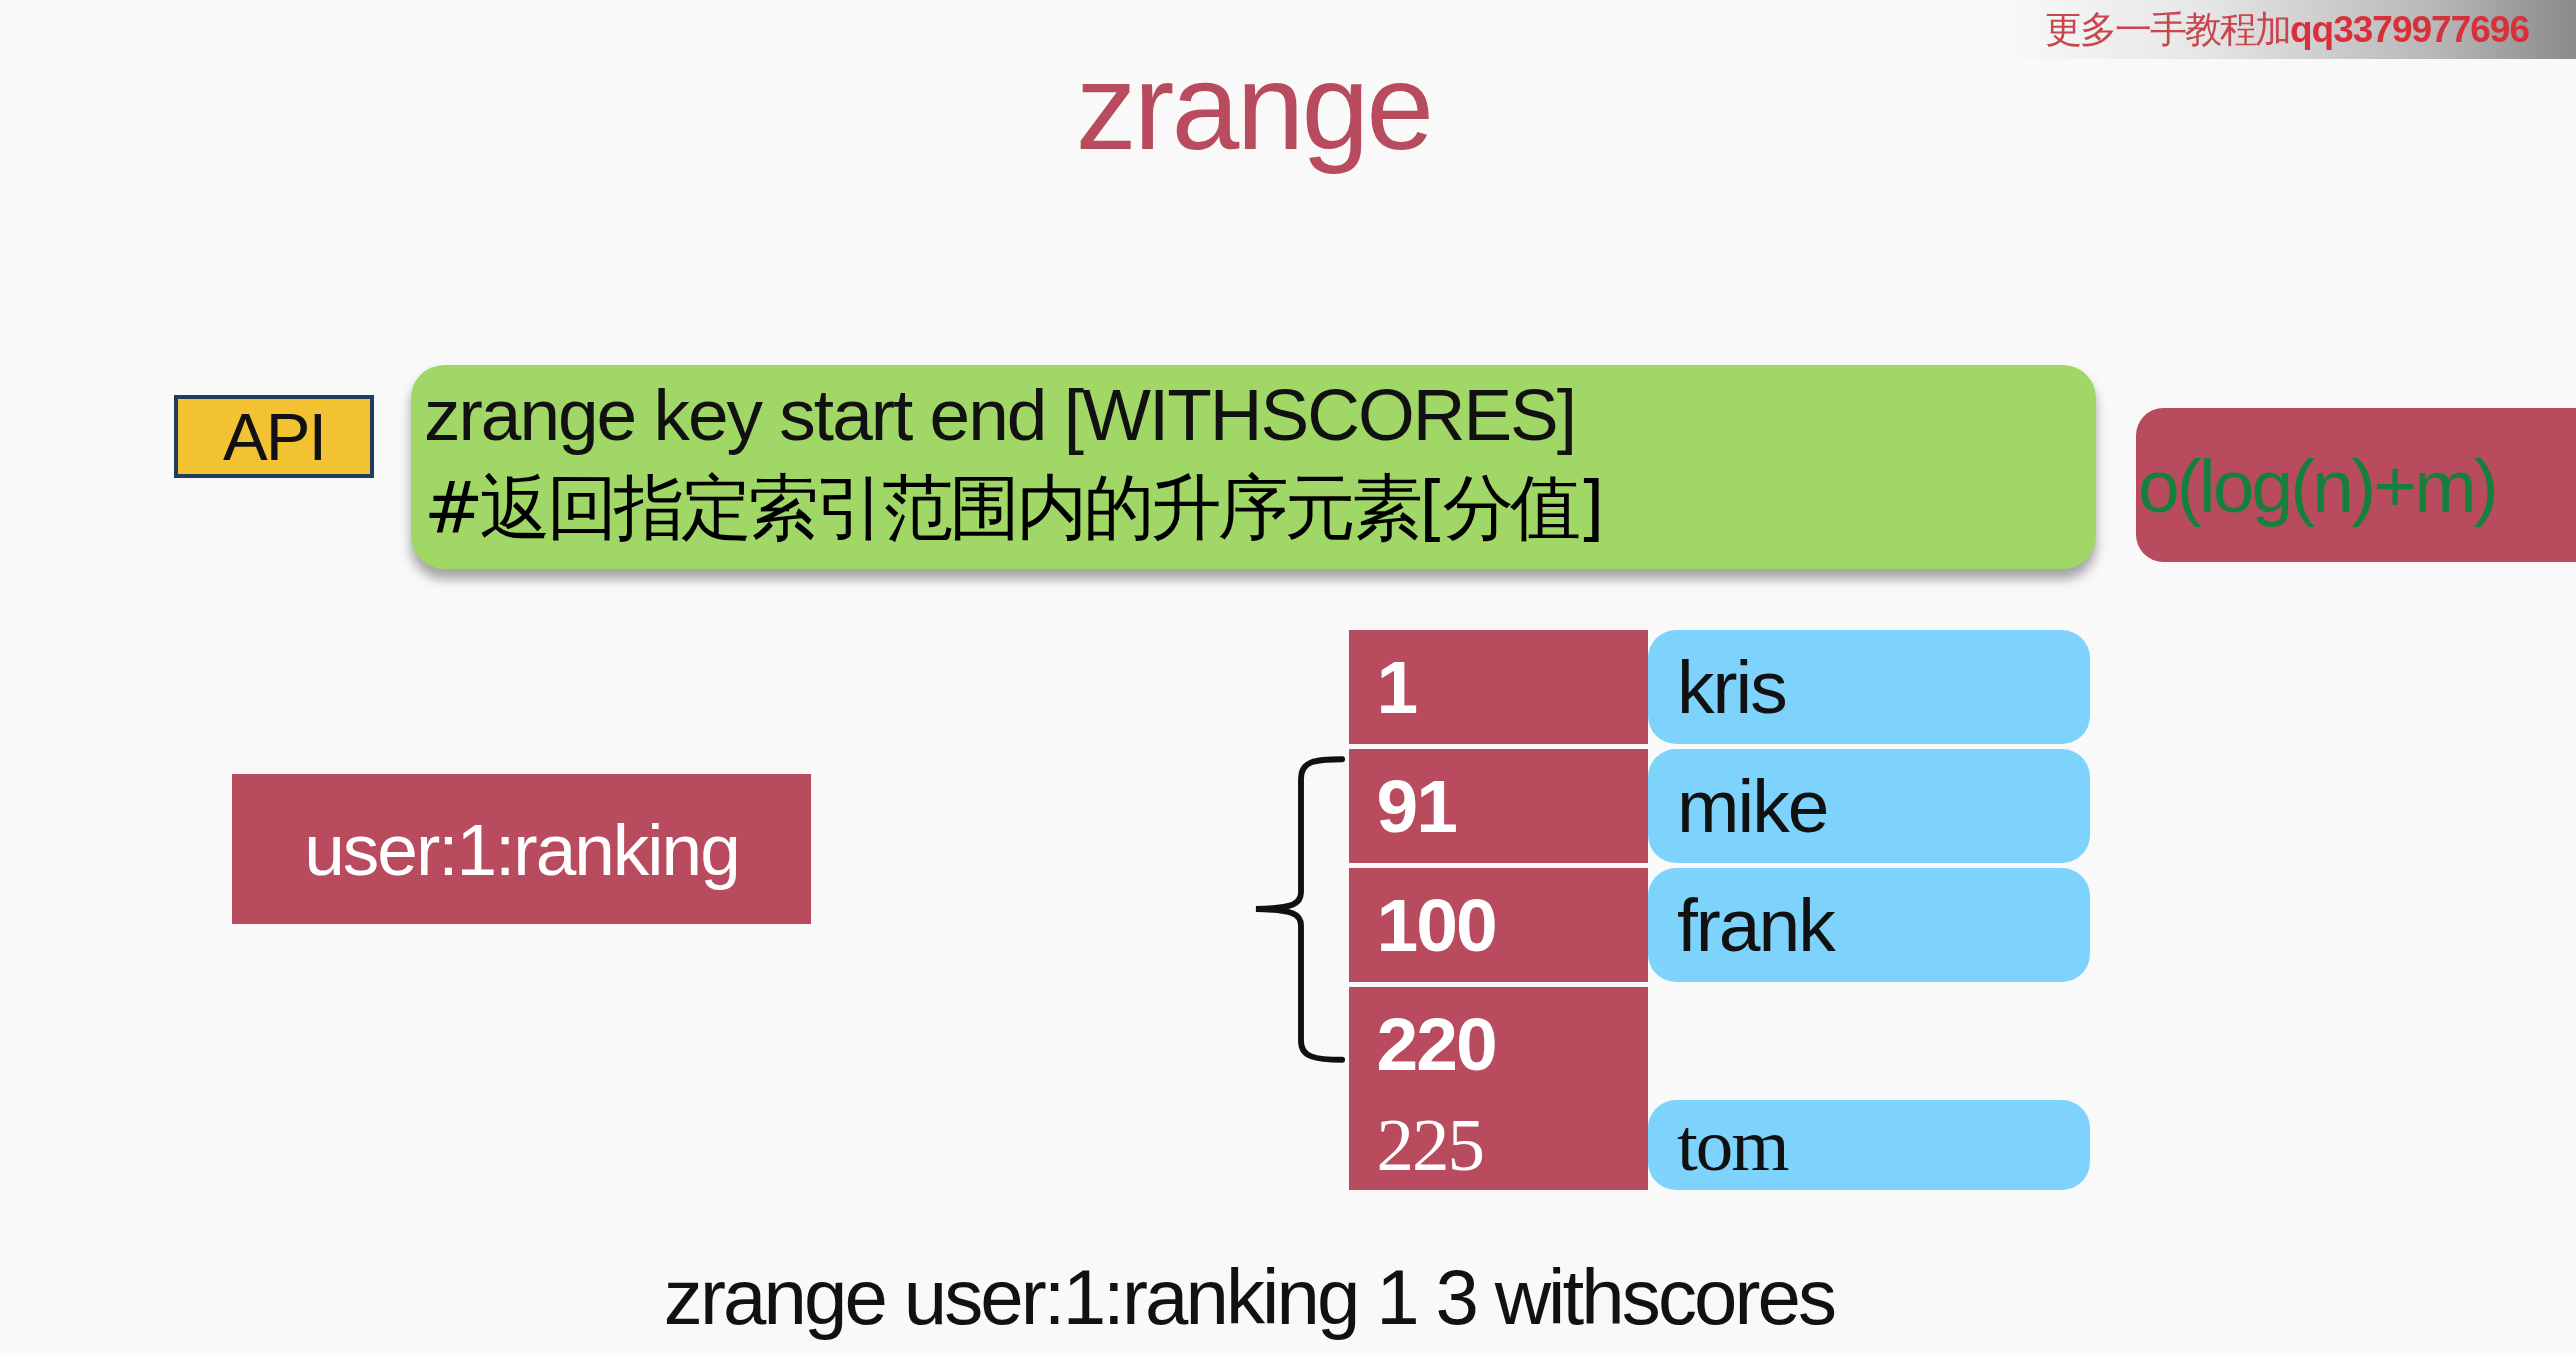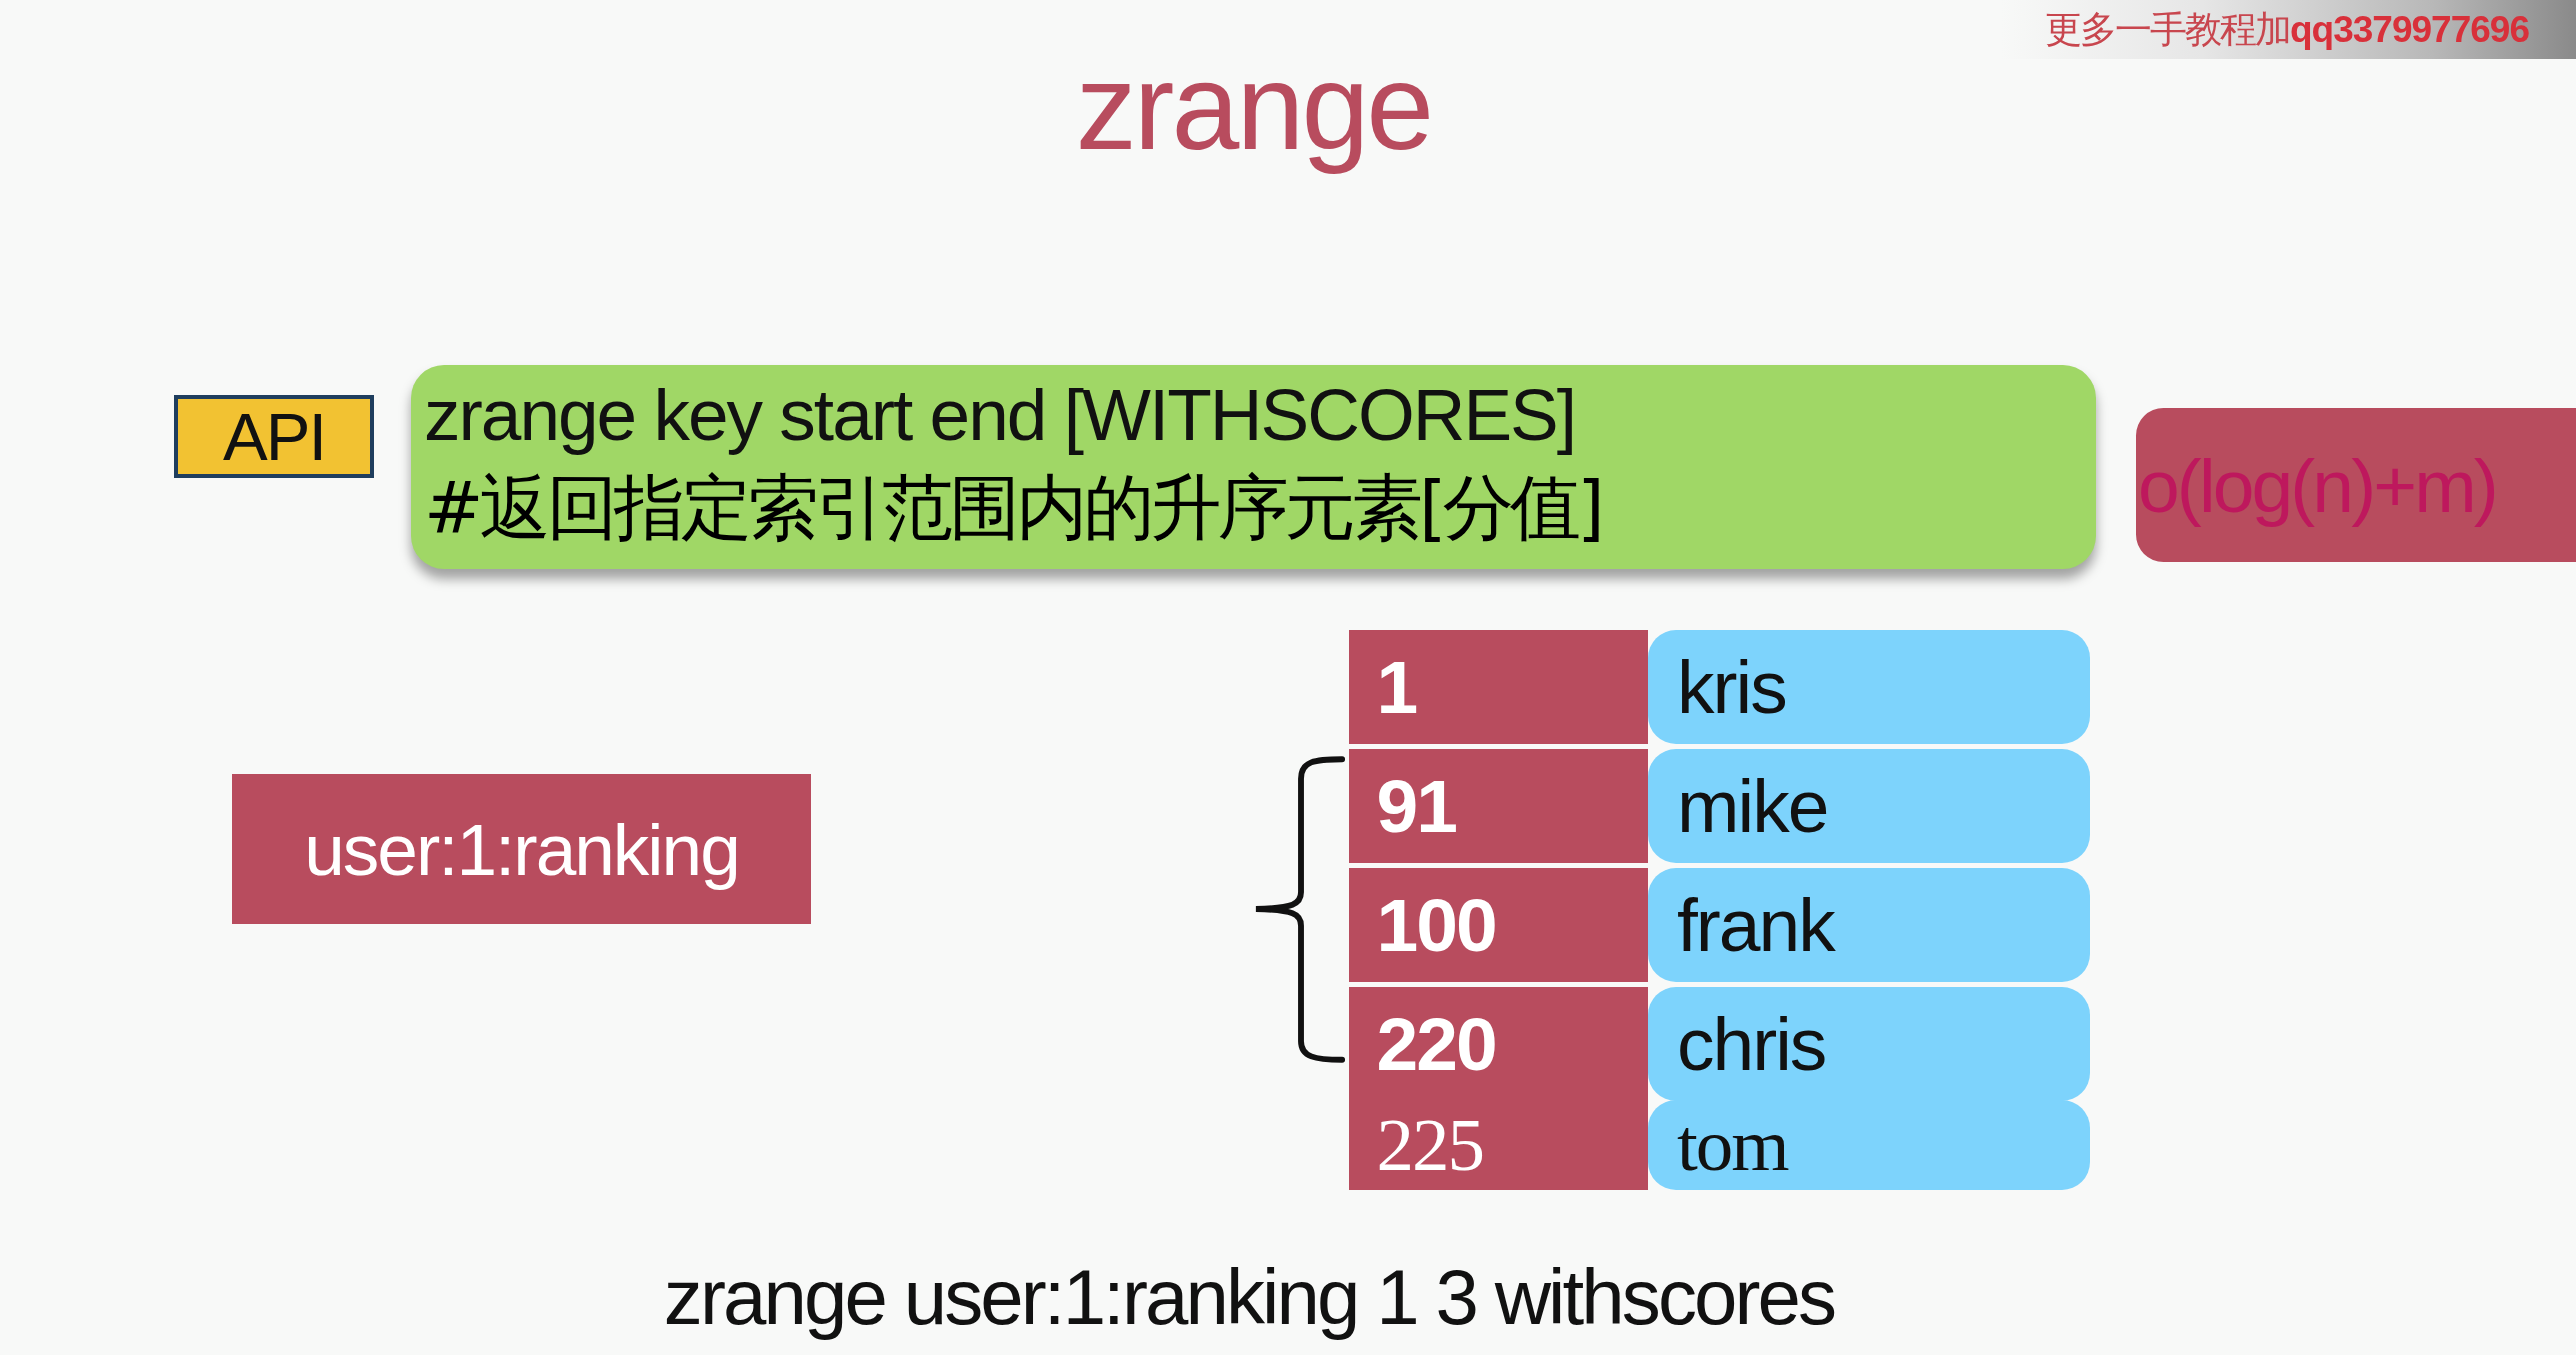--- a/index.html
+++ b/index.html
@@ -39,21 +39,21 @@
   }
   .cmd-line2 {
     left:424px; top:461px; font-size:71px; color:#000000; white-space:nowrap; letter-spacing:-3.9px;
     font-family:"DejaVu Sans", sans-serif;
   }
   .complexity-box {
     left:2136px; top:408px; width:490px; height:154px;
     background:#B84C5E; border-radius:27.5px;
   }
   .complexity-text {
-    left:2138px; top:443px; font-size:75px; color:#be185d; white-space:nowrap; letter-spacing:-2.9px;
+    left:2138px; top:443px; font-size:75px; color:#15803d; white-space:nowrap; letter-spacing:-2.9px;
   }
   .key-box {
     left:232px; top:774px; width:579px; height:150px;
     background:#B84C5E;
     display:flex; align-items:center; justify-content:center;
     font-size:73px; color:#fff; letter-spacing:-2px;
   }
   .zset-table { left:1349px; top:630px; width:741px; }
   .zrow { display:flex; height:114px; margin-bottom:4.9px; }
   .zrow:last-child { height:90px; margin-bottom:8px; margin-top:-5.9px;font-family:Liberation Serif, serif; }
@@ -105,21 +105,20 @@
   <div class="zrow">
     <div class="zscore">91</div>
     <div class="zmember">mike</div>
   </div>
   <div class="zrow">
     <div class="zscore">100</div>
     <div class="zmember">frank</div>
   </div>
   <div class="zrow">
     <div class="zscore">220</div>
-    <div class="zmember">chris</div>
   </div>
   <div class="zrow">
     <div class="zscore normal">225</div>
     <div class="zmember">tom</div>
   </div>
 </div>
 
 <div class="abs example">zrange user:1:ranking 1 3 withscores</div>
 
 

